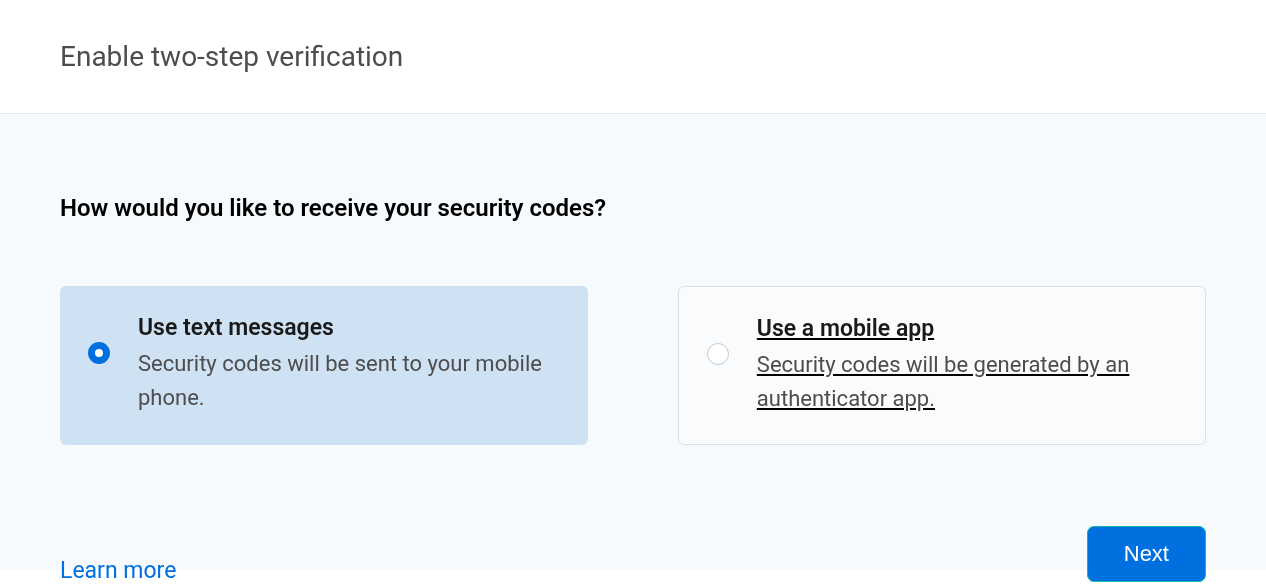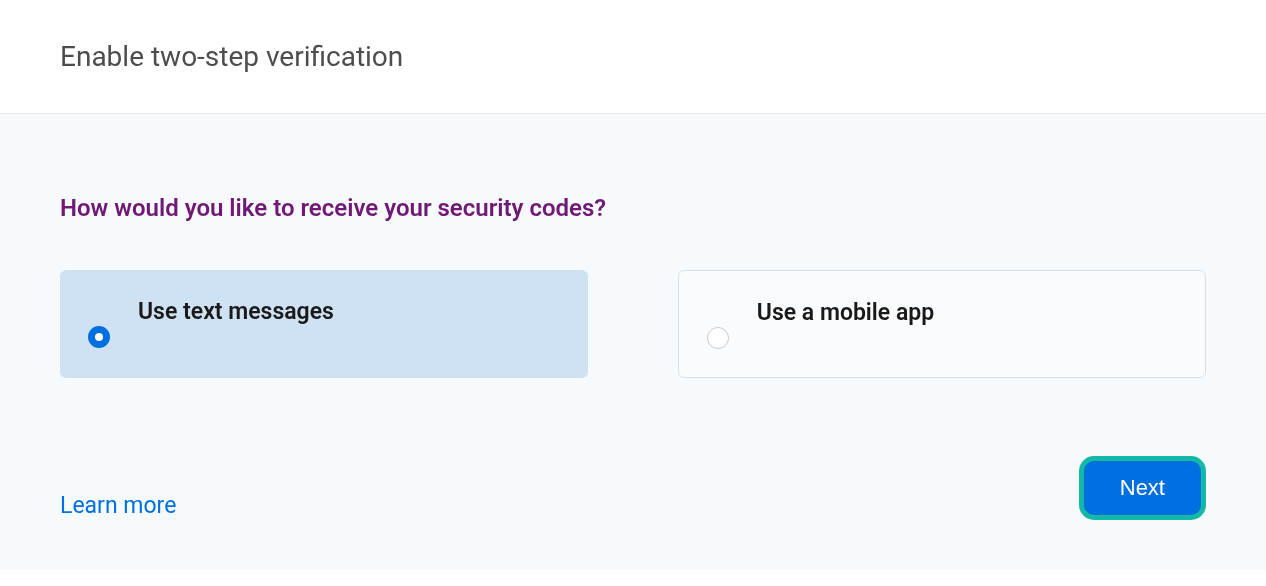--- a/index.html
+++ b/index.html
@@ -25,41 +25,42 @@
     }
     .content-area {
       background: #f7fafc;
       padding: 80px 60px 40px 60px;
       height: calc(100% - 130px);
       position: relative;
     }
     .question {
       font-size: 24px;
       font-weight: 600;
-      color: #701a75;
-      margin-bottom: 48px;
+      color: #000000;
+      margin-bottom: 64px;
     }
     .options {
       display: flex;
       gap: 90px;
     }
     .option-card {
       width: 612px;
       display: flex;
       align-items: flex-start;
       padding: 28px 30px 28px 28px;
       border-radius: 6px;
       cursor: pointer;
     }
     .option-card.selected {
       background: #cfe2f4;
     }
     .option-card.unselected {
       background: #f9fbfd;
       border: 1px solid #d9e1e8;
+      text-decoration: underline;
     }
     .radio {
       width: 22px;
       height: 22px;
       border-radius: 50%;
       margin-top: 28px;
       margin-right: 28px;
       flex-shrink: 0;
       display: flex;
       align-items: center;
@@ -104,22 +105,22 @@
     .learn-more-link {
       font-size: 23px;
       color: #0070e0;
       text-decoration: none;
       cursor: pointer;
       margin-top: 34px;
     }
     .next-button {
       background: #0070e0;
       color: #ffffff;
-      border: 5px solid #14b8a6;
-      border-radius: 15px;
+      border: 1px solid #14b8a6;
+      border-radius: 7px;
       font-size: 22px;
       font-weight: 500;
       padding: 14px 36px;
       cursor: pointer;
     }
   </style>
 </head>
 <body>
 
 <div class="header">
@@ -128,27 +129,29 @@
 
 <div class="content-area">
   <div class="question">How would you like to receive your security codes?</div>
 
   <div class="options">
 
     <div class="option-card selected">
       <div class="radio checked"></div>
       <div class="option-text">
         <div class="option-title">Use text messages</div>
+        <div class="option-desc">Security codes will be sent to your mobile phone.</div>
       </div>
     </div>
 
     <div class="option-card unselected">
       <div class="radio unchecked"></div>
       <div class="option-text">
         <div class="option-title">Use a mobile app</div>
+        <div class="option-desc">Security codes will be generated by an authenticator app.</div>
       </div>
     </div>
 
   </div>
 
   <div class="footer">
     <a class="learn-more-link">Learn more</a>
     <button class="next-button">Next</button>
   </div>
 </div>

